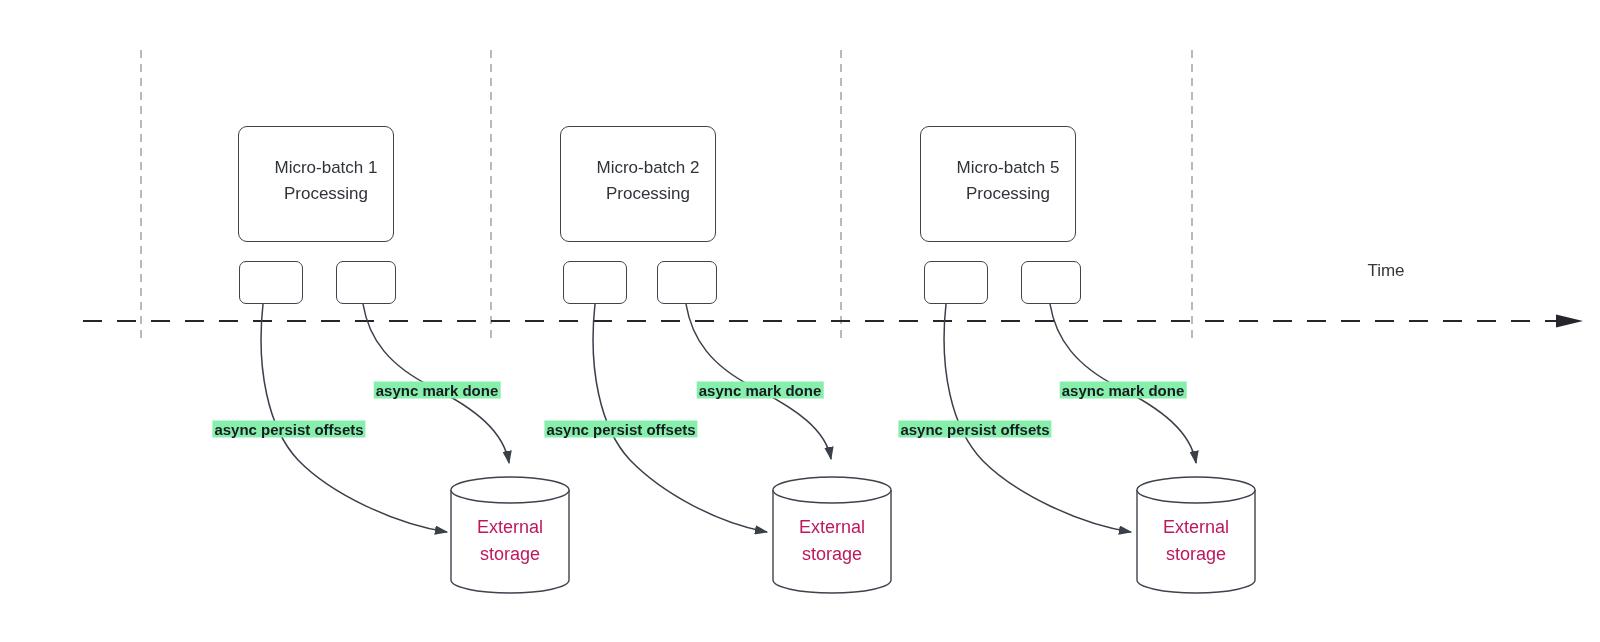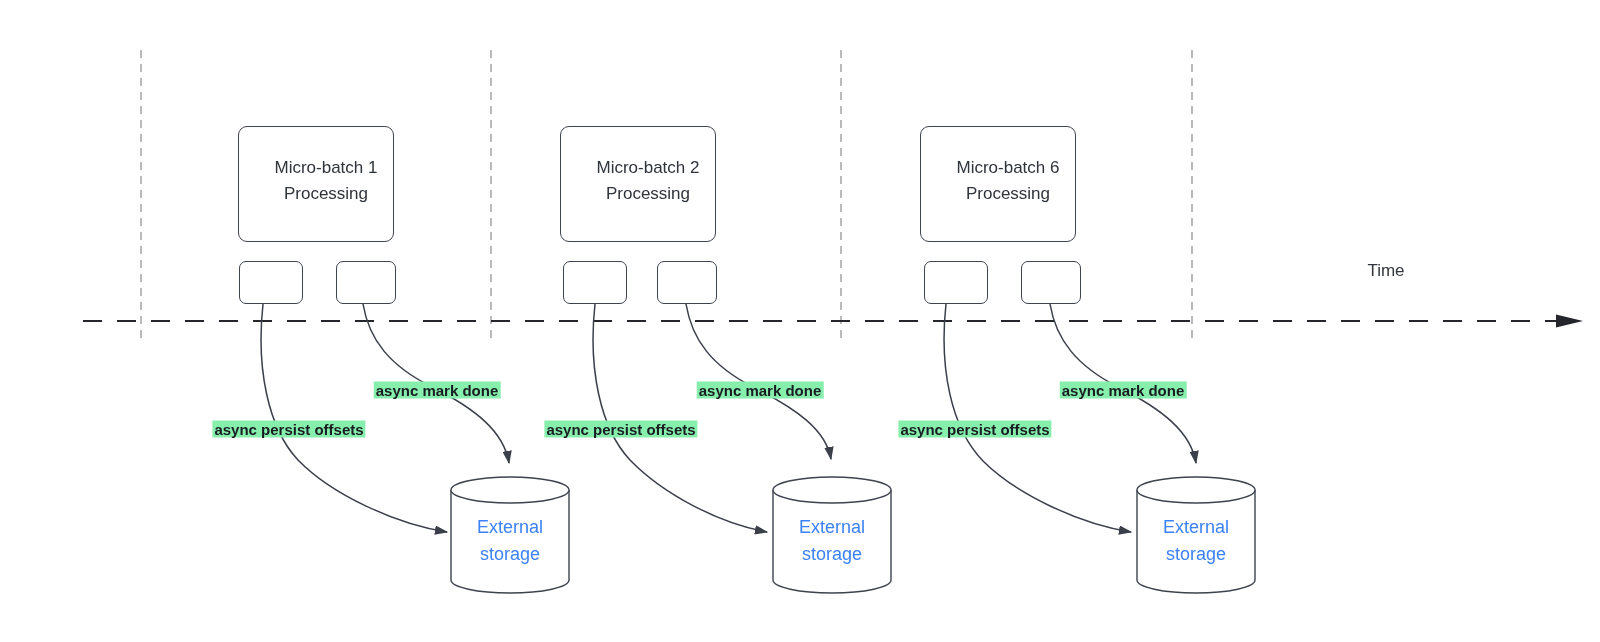--- a/index.html
+++ b/index.html
@@ -60,21 +60,21 @@
     padding: 0 2px;
     white-space: nowrap;
   }
   .storage-label {
     position: absolute;
     transform: translate(-50%, -50%);
     width: 110px;
     text-align: center;
     font-size: 18px;
     line-height: 27px;
-    color: #3b82f6;
+    color: #be185d;
   }
   .time-label {
     position: absolute;
     transform: translate(-50%, -50%);
     font-size: 17px;
     color: #33373d;
     white-space: nowrap;
   }
 </style>
 </head>
@@ -143,21 +143,21 @@
   <div class="small-box sb-b" style="left:657px; top:261px;"></div>
   <div class="edge-label" style="left:621px; top:429px;">async persist offsets</div>
   <div class="edge-label" style="left:760px; top:390px;">async mark done</div>
   <div class="storage-label" style="left:832px; top:541px;">
     <div>External</div>
     <div>storage</div>
   </div>
 
   <div class="big-box" style="left:920px; top:126px;">
     <div class="ttl">
-      <div>Micro-batch 6</div>
+      <div>Micro-batch 5</div>
       <div>Processing</div>
     </div>
   </div>
   <div class="small-box sb-a" style="left:924px; top:261px;"></div>
   <div class="small-box sb-b" style="left:1021px; top:261px;"></div>
   <div class="edge-label" style="left:975px; top:429px;">async persist offsets</div>
   <div class="edge-label" style="left:1123px; top:390px;">async mark done</div>
   <div class="storage-label" style="left:1196px; top:541px;">
     <div>External</div>
     <div>storage</div>

